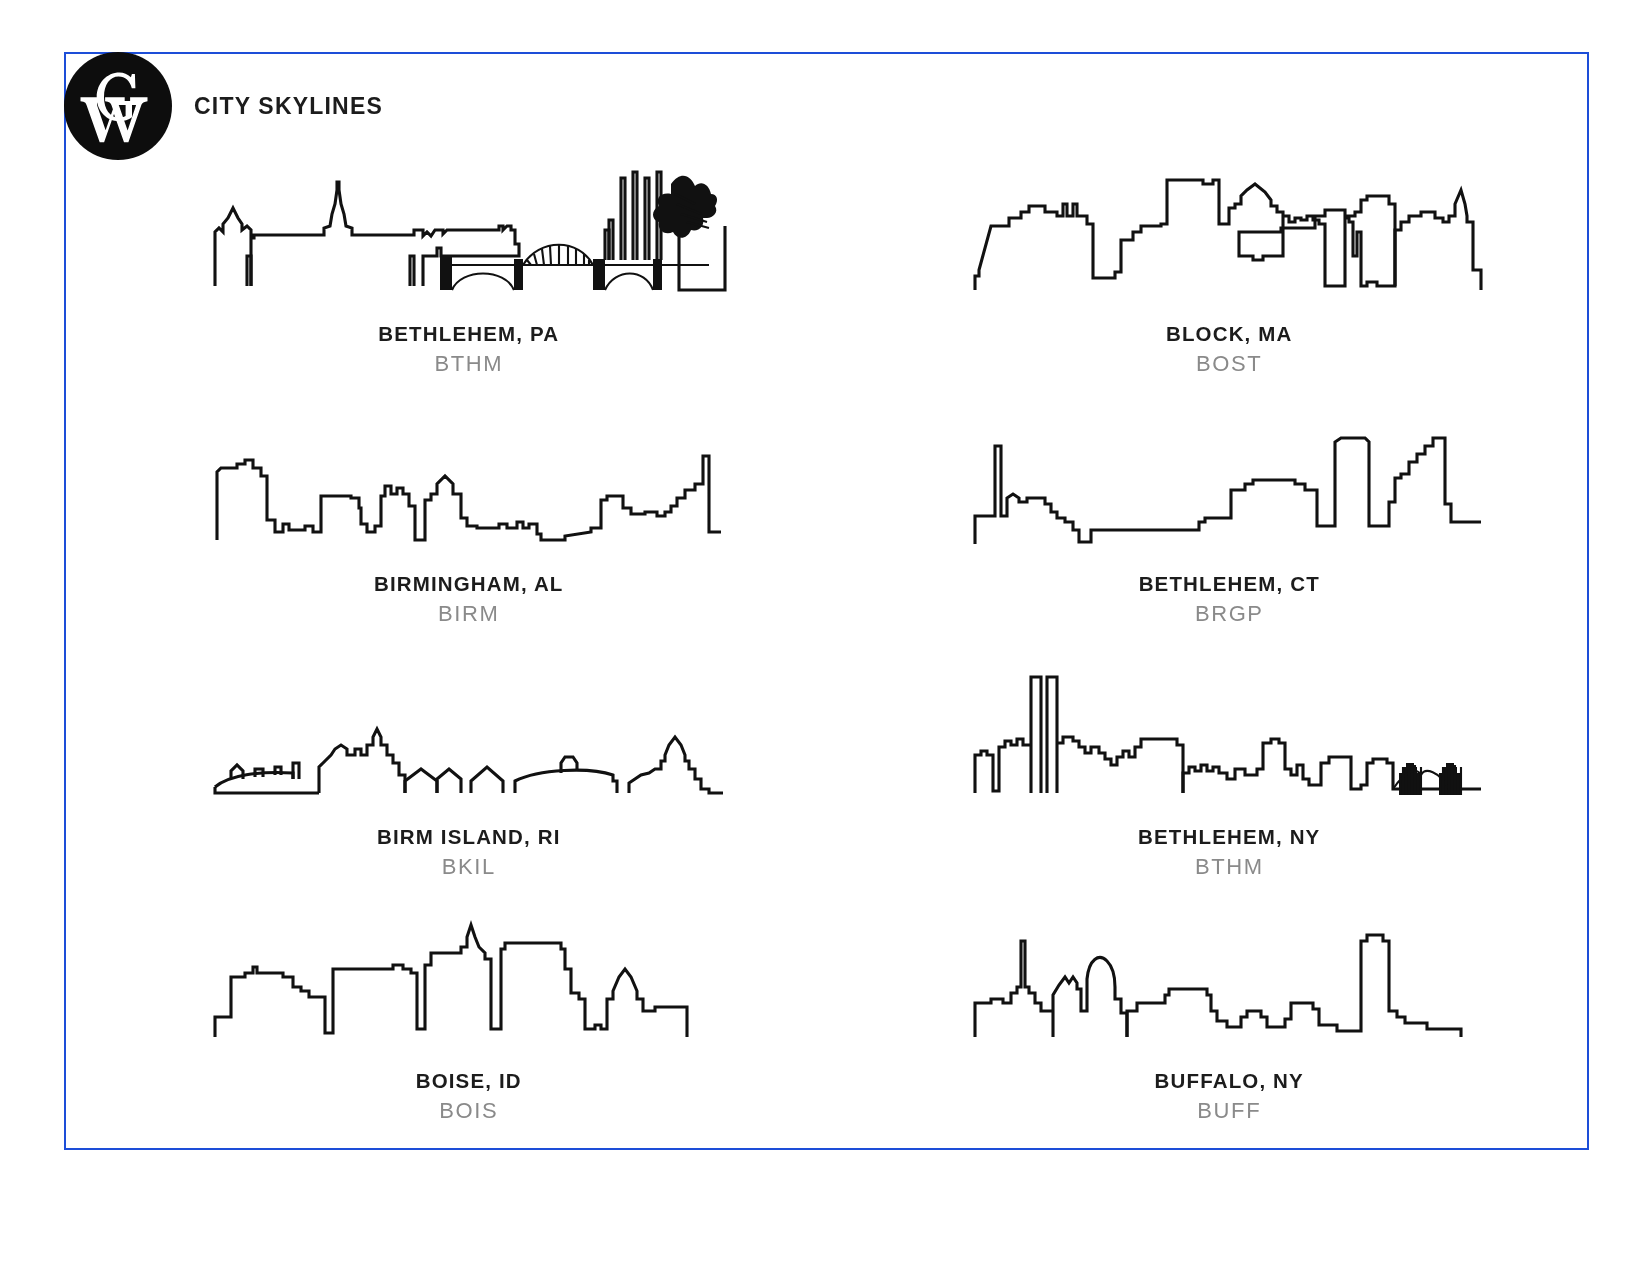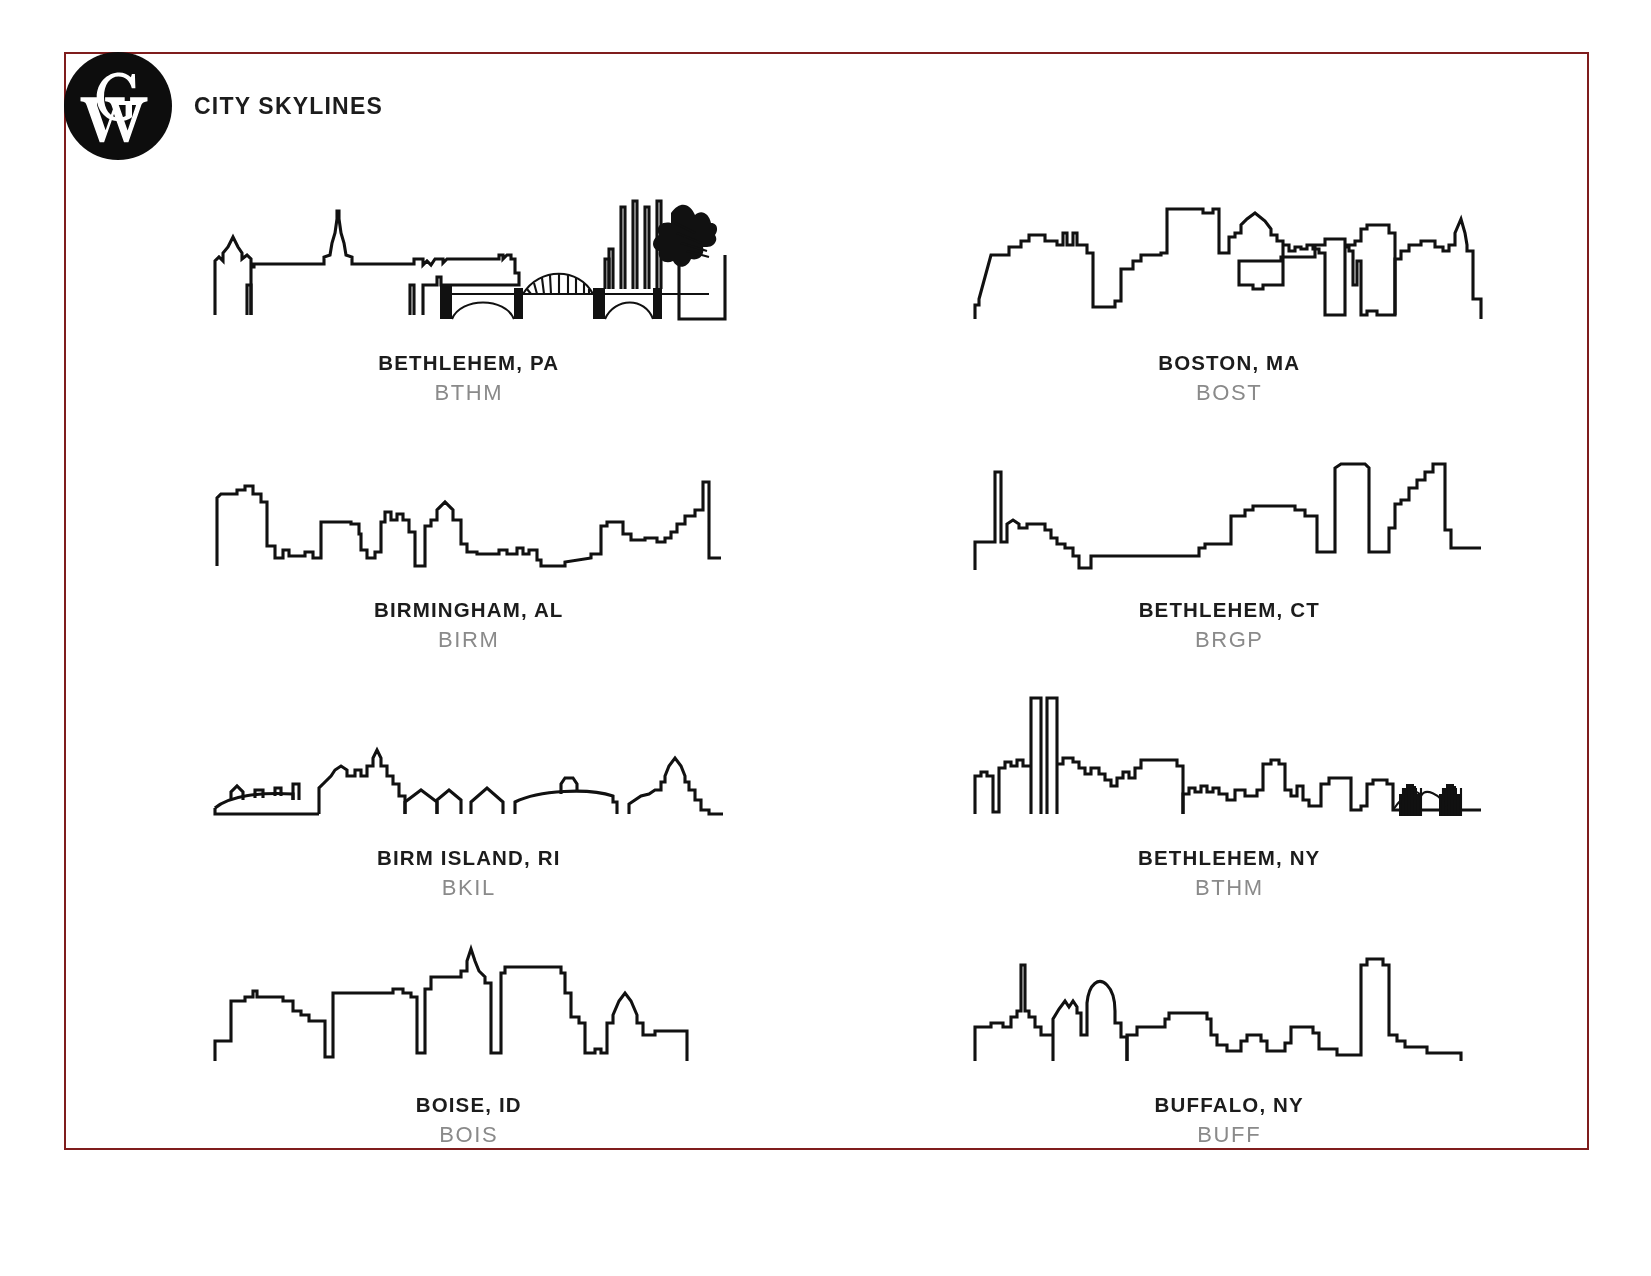--- a/index.html
+++ b/index.html
@@ -16,21 +16,21 @@
     overflow: hidden;
   }
 
   
   .sheet {
     position: absolute;
     left: 64px;
     top: 52px;
     width: 1525px;
     height: 1098px;
-    border: 2px solid #7f1d1d;
+    border: 2px solid #1d4ed8;
     box-sizing: border-box;
     background: #ffffff;
   }
 
   
   .header {
     position: absolute;
     left: 0px;
     top: -3px;
     width: 100%;
@@ -80,21 +80,21 @@
     height: 990px;
     display: grid;
     grid-template-columns: 1fr 1fr;
     grid-template-rows: repeat(4, 1fr);
   }
   .cell {
     position: relative;
     display: flex;
     flex-direction: column;
     align-items: center;
-    justify-content: flex-end;
+    justify-content: flex-start;
     padding-left: 45px;
   }
   .sky-holder {
     width: 520px;
     height: 152px;
     display: flex;
     align-items: flex-end;
     justify-content: center;
     margin-top: 4px;
   }
@@ -207,21 +207,21 @@
       <div class="city-code">BTHM</div>
     </div>
 
     <div class="cell row1">
       <div class="sky-holder">
         <svg viewBox="0 0 520 152" preserveAspectRatio="xMidYMax meet">
           <path class="sky-stroke" d="M6 130 L6 116 L10 116 L10 110 L22 66 L40 66 L40 58 L52 58 L52 52 L60 52 L60 46 L76 46 L76 52 L88 52 L88 56 L94 56 L94 44 L98 44 L98 56 L104 56 L104 44 L108 44 L108 56 L118 56 L118 64 L124 64 L124 118 L146 118 L146 112 L152 112 L152 80 L164 80 L164 72 L172 72 L172 66 L192 66 L192 64 L198 64 L198 20 L234 20 L234 24 L244 24 L244 20 L250 20 L250 64 L260 64 L260 48 L266 48 L266 44 L272 44 L272 36 L278 30 L286 24 L296 32 L302 40 L302 46 L308 46 L308 52 L314 52 L314 96 L294 96 L294 100 L284 100 L284 96 L270 96 L270 72 L312 72 L312 68 L346 68 L346 56 L356 56 L356 50 L376 50 L376 56 L386 56 L386 52 L392 52 L392 40 L398 40 L398 36 L420 36 L420 44 L426 44 L426 126 L408 126 L408 122 L398 122 L398 126 L392 126 L392 72 L388 72 L388 96 L384 96 L384 62 L380 62 L380 58 L376 58 L376 126 L356 126 L356 64 L350 64 L350 60 L344 60 L344 56 L338 56 L338 60 L332 60 L332 58 L326 58 L326 62 L320 62 L320 56 L314 56"></path>
           <path class="sky-stroke" d="M426 126 L426 70 L432 70 L432 62 L440 62 L440 56 L452 56 L452 52 L466 52 L466 58 L474 58 L474 62 L480 62 L480 56 L486 56 L486 44 L492 30 L496 44 L498 56 L498 62 L504 62 L504 110 L512 110 L512 130"></path>
         </svg>
       </div>
-      <div class="city-name">BOSTON, MA</div>
+      <div class="city-name">BLOCK, MA</div>
       <div class="city-code">BOST</div>
     </div>
 
     <div class="cell row2">
       <div class="sky-holder">
         <svg viewBox="0 0 520 152" preserveAspectRatio="xMidYMax meet">
           <path class="sky-stroke" d="M8 130 L8 62 L12 58 L28 58 L28 54 L36 54 L36 50 L44 50 L44 58 L52 58 L52 66 L58 66 L58 110 L66 110 L66 122 L74 122 L74 114 L80 114 L80 120 L96 120 L96 116 L104 116 L104 122 L112 122 L112 86 L142 86 L142 88 L150 88 L150 98 L152 98 L152 114 L158 114 L158 122 L166 122 L166 116 L172 116 L172 86 L176 86 L176 76 L182 76 L182 84 L188 84 L188 78 L194 78 L194 84 L200 84 L200 96 L206 96 L206 130 L216 130 L216 90 L222 90 L222 84 L228 84 L228 74 L236 66 L244 74 L244 84 L252 84 L252 108 L258 108 L258 116 L268 116 L268 118 L290 118 L290 114 L298 114 L298 118 L308 118 L308 112 L314 112 L314 118 L320 118 L320 114 L328 114 L328 124 L332 124 L332 130 L356 130 L356 126 L382 122 L382 118 L392 118 L392 90 L398 90 L398 86 L414 86 L414 98 L422 98 L422 104 L436 104 L436 102 L448 102 L448 106 L456 106 L456 102 L462 102 L462 96 L468 96 L468 88 L476 88 L476 80 L486 80 L486 74 L494 74 L494 46 L500 46 L500 122 L512 122"></path>
         </svg>
       </div>
       <div class="city-name">BIRMINGHAM, AL</div>

